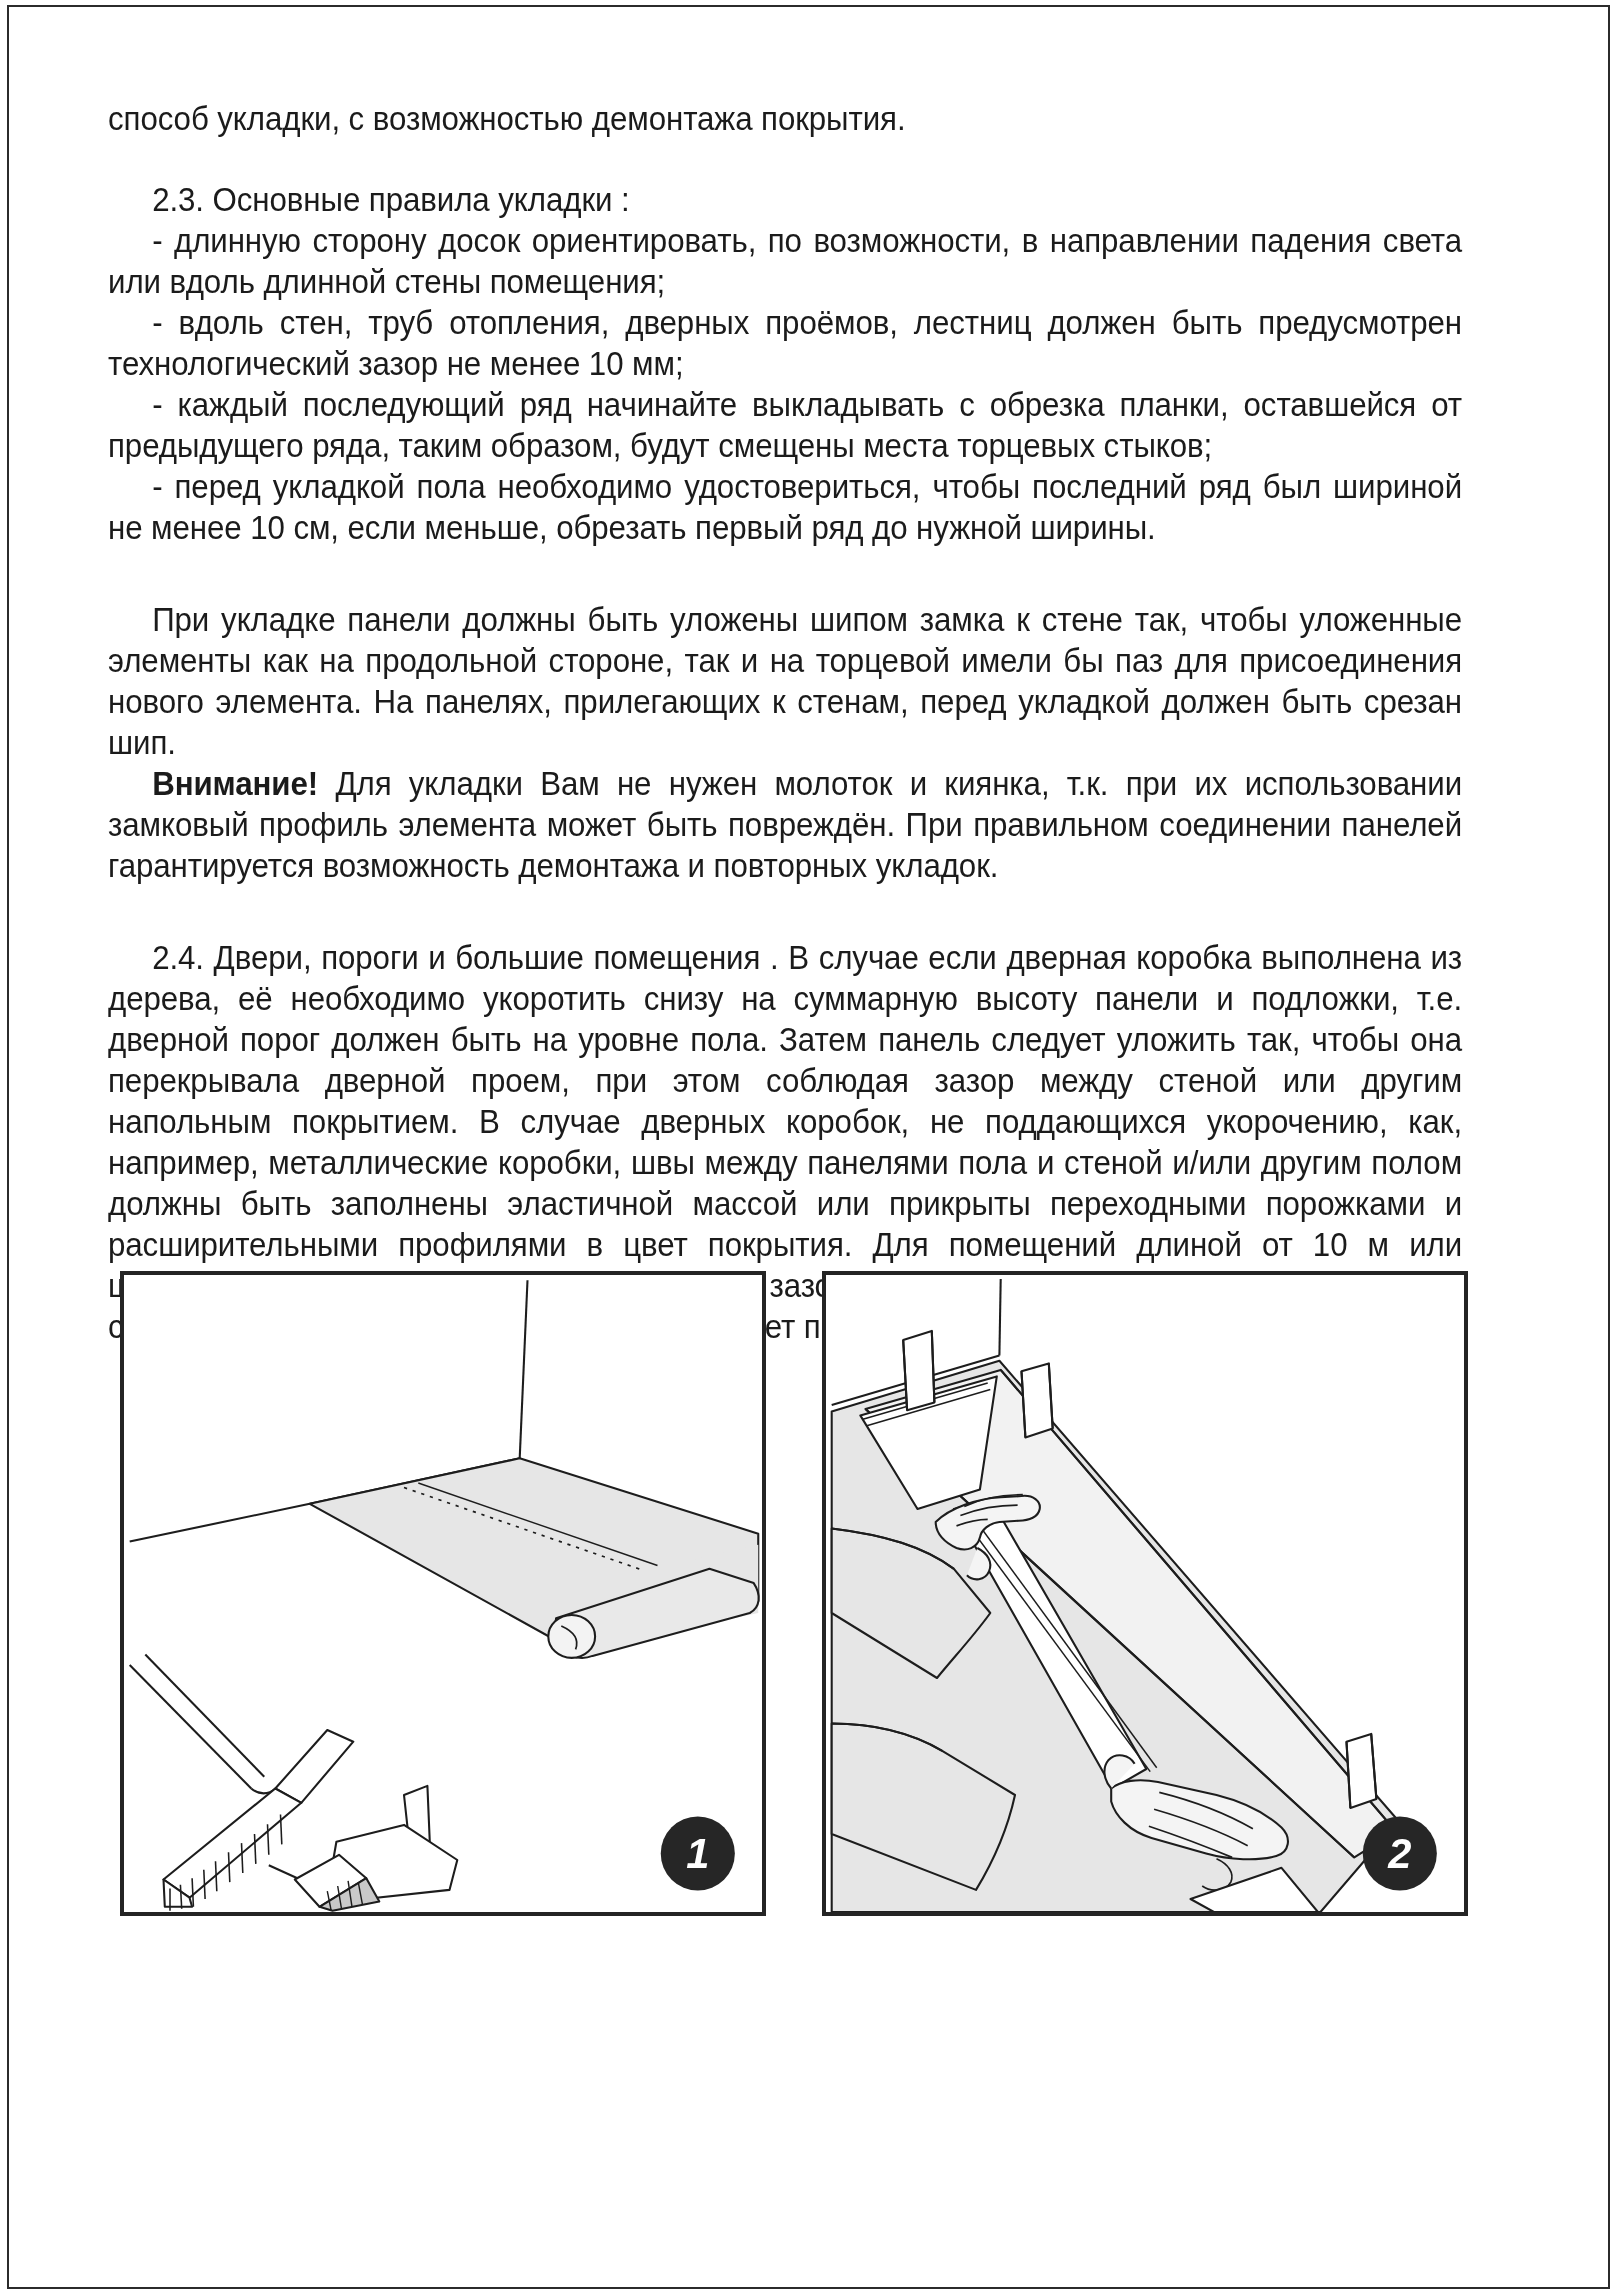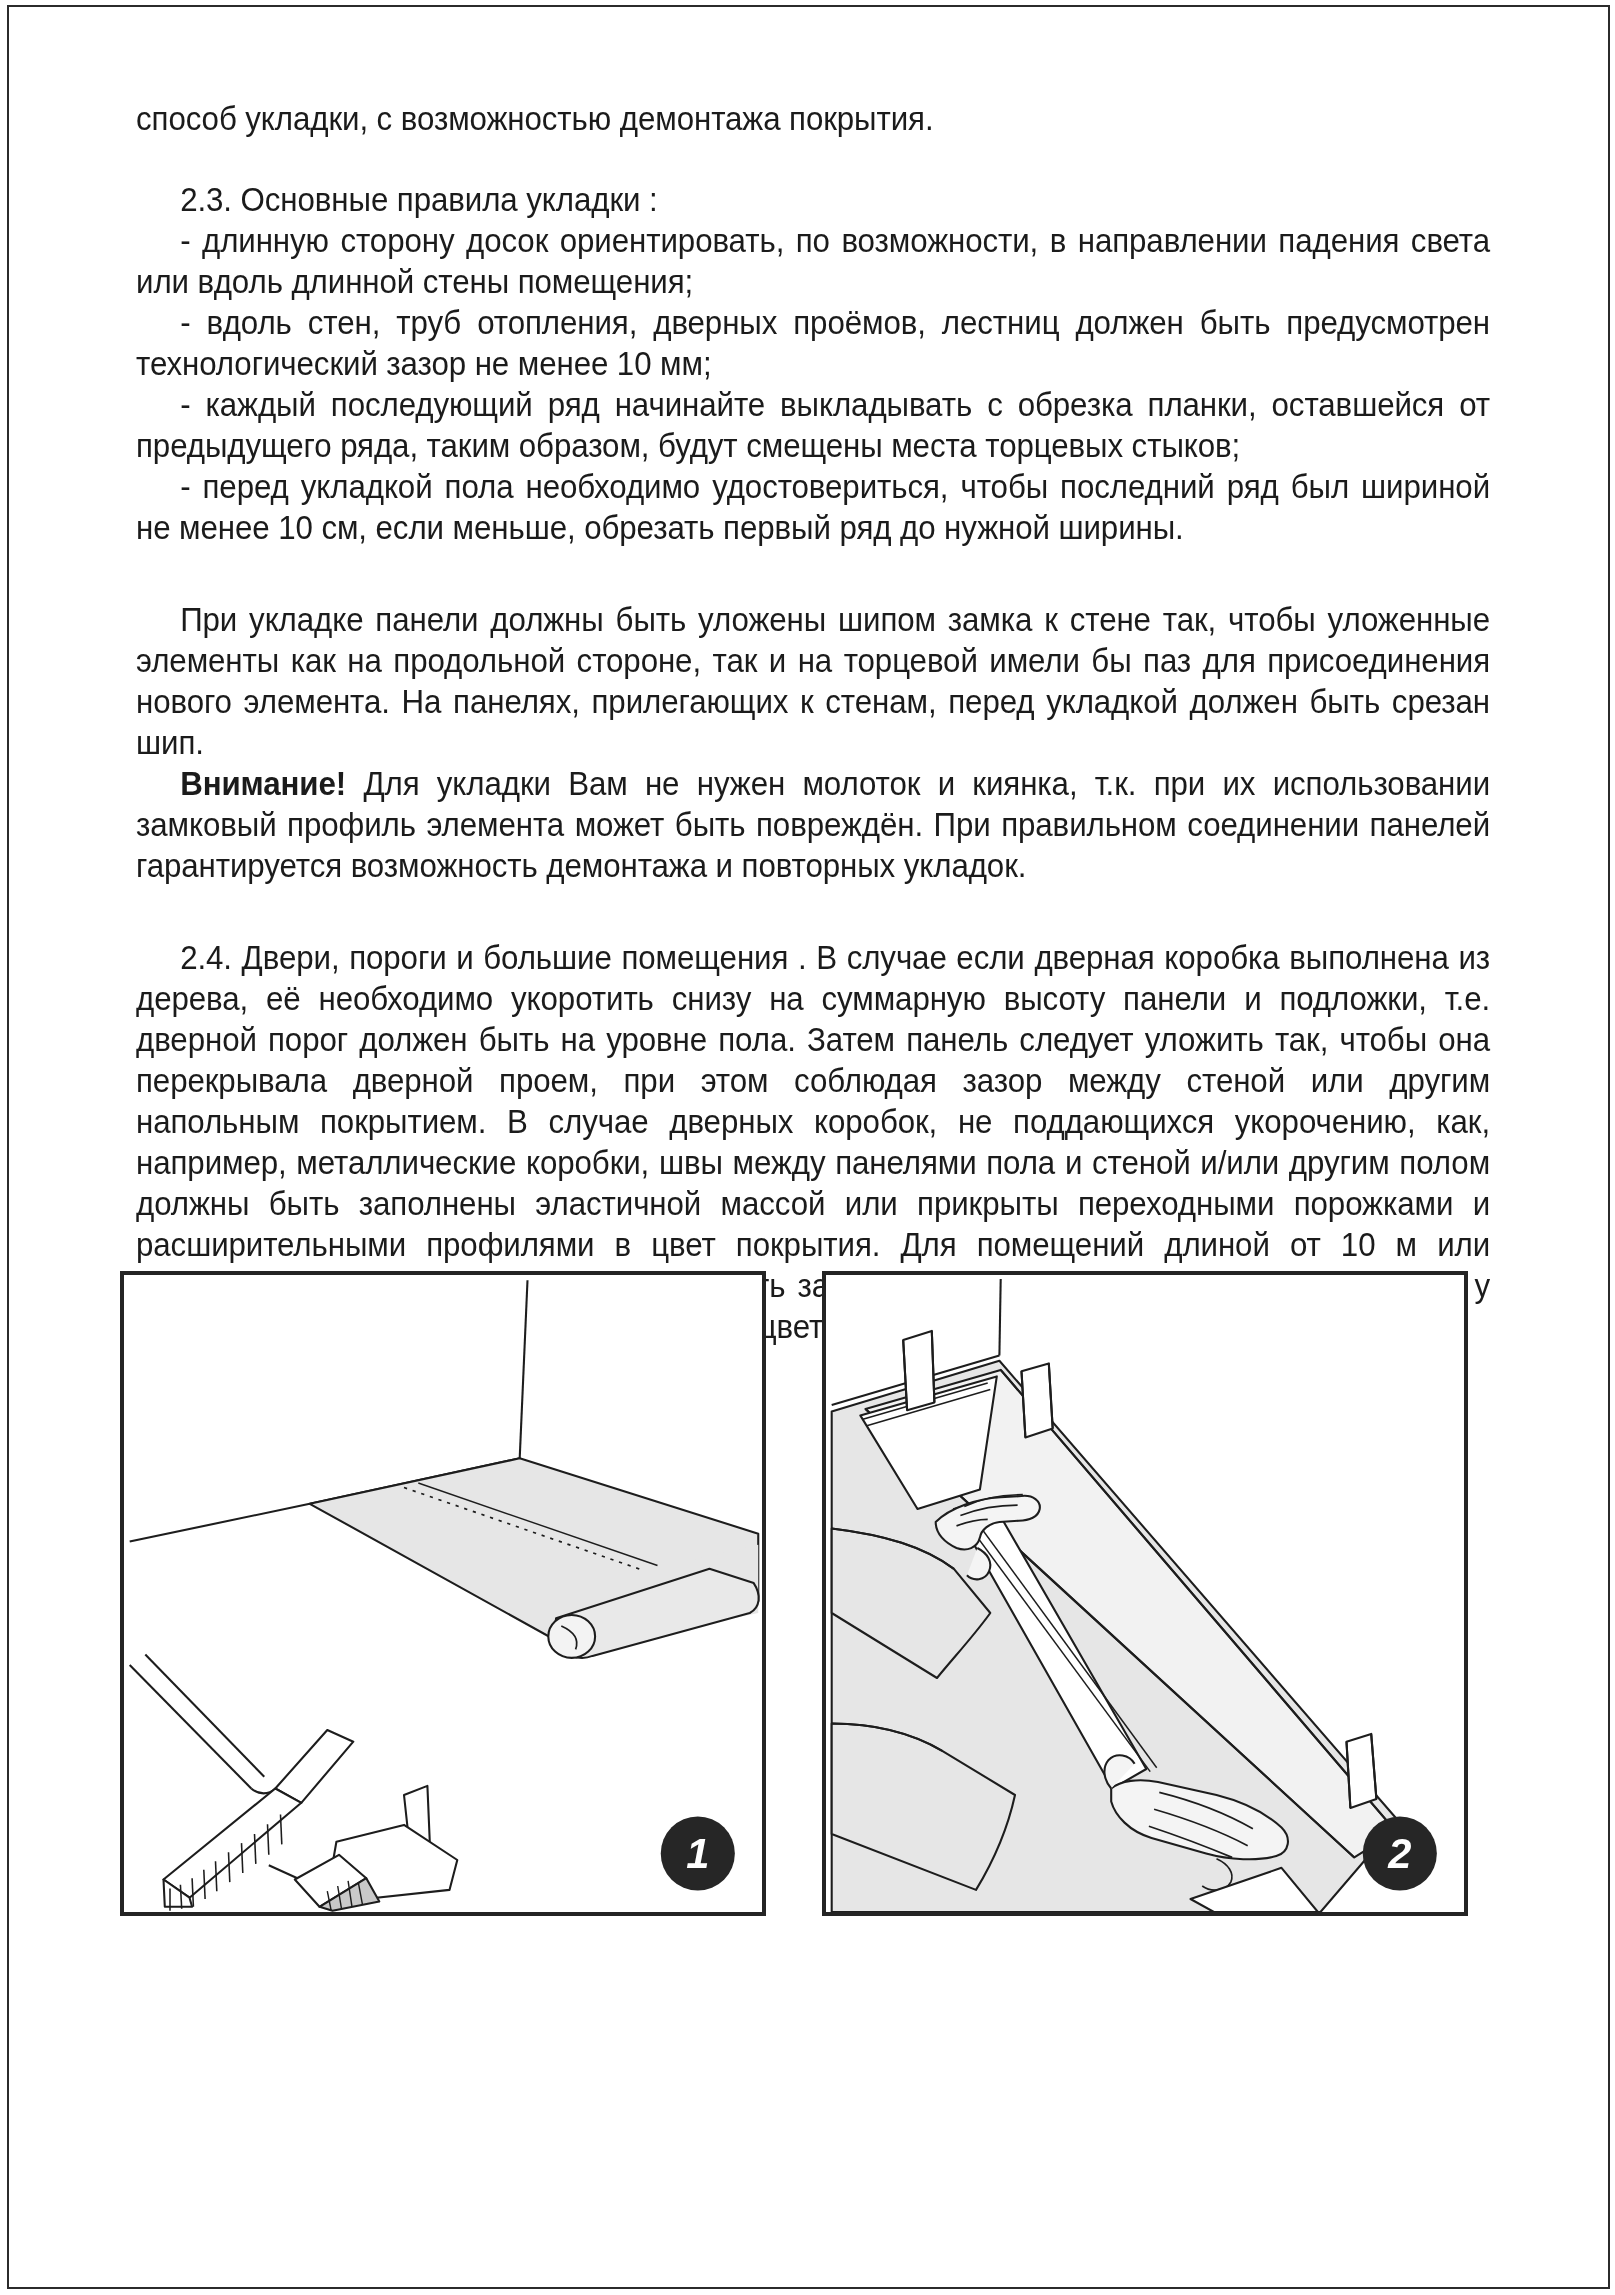--- a/index.html
+++ b/index.html
@@ -26,21 +26,21 @@
     top: 5.2px;
     width: 1603px;
     height: 2284px;
     border: 2.6px solid #2b2b2b;
     box-sizing: border-box;
     pointer-events: none;
   }
 
   .content {
     position: absolute;
-    left: 136px;
+    left: 108px;
     top: 98px;
     width: 1354px;
   }
 
   
   .para {
     font-family: "Liberation Sans Narrow", "Liberation Sans", sans-serif;
     font-size: 34px;
     line-height: 41px;
     color: #1b1b1b;

